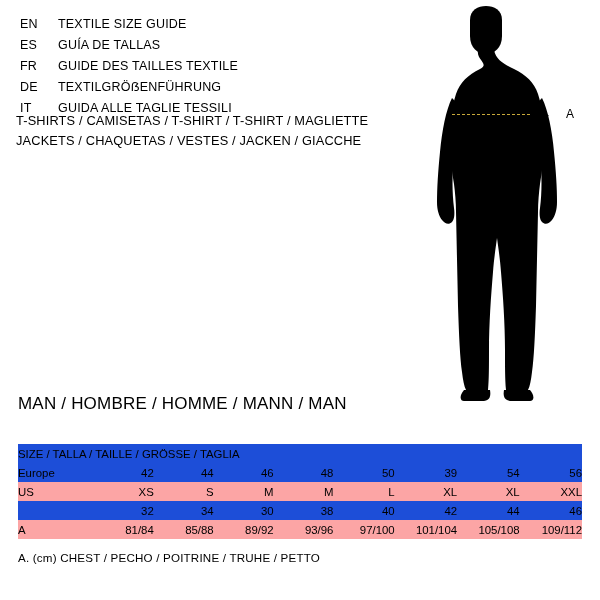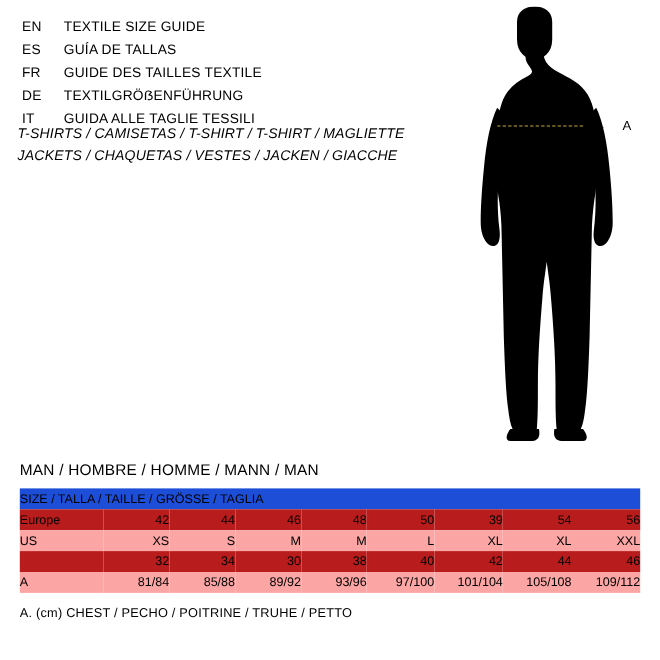--- a/index.html
+++ b/index.html
@@ -47,21 +47,20 @@
   .cat-block {
     position: absolute;
     left: 16px;
     top: 111px;
     width: 420px;
   }
   .cat-line {
     font-size: 12.8px;
     line-height: 20px;
     letter-spacing: 0.15px;
-    font-style: italic;
   }
 
   
   .figure-wrap {
     position: absolute;
     left: 408px;
     top: 6px;
     width: 185px;
     height: 400px;
   }
@@ -87,41 +86,41 @@
     position: absolute;
     left: 566px;
     top: 107px;
     font-size: 12px;
   }
 
   
   .man-title {
     position: absolute;
     left: 18px;
-    top: 419px;
-    font-size: 14px;
+    top: 394px;
+    font-size: 17px;
     letter-spacing: 0.2px;
   }
 
   table.size-table {
     position: absolute;
     left: 18px;
     top: 444px;
     width: 564px;
     border-collapse: collapse;
     font-size: 11.4px;
   }
   table.size-table td {
     padding: 0;
     height: 19px;
     vertical-align: middle;
     white-space: nowrap;
   }
   tr.header-row { background: #1d4ed8; }
-  tr.row-alt { background: #b91c1c; }
+  tr.row-alt { background: #1d4ed8; }
   tr.row-plain { background: #fca5a5; }
   td.c0 { width: 86px; padding-left: 3px; }
   td.cell { width: 68px; text-align: right; padding-left: 1px; }
 
   .footnote {
     position: absolute;
     left: 18px;
     top: 551px;
     font-size: 11.6px;
     letter-spacing: 0.2px;

